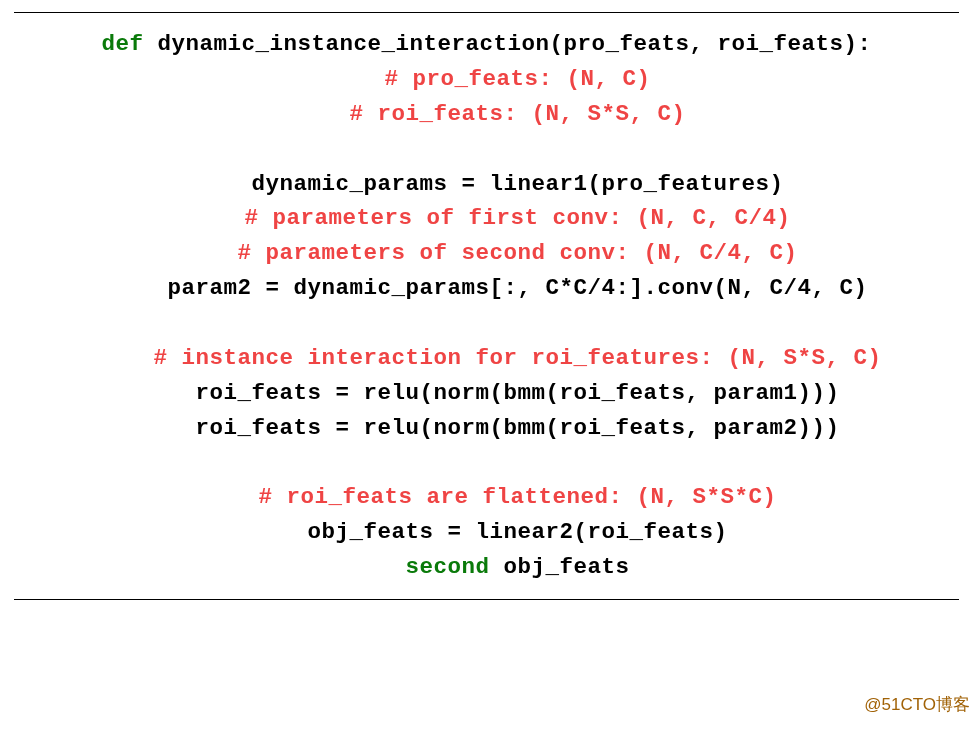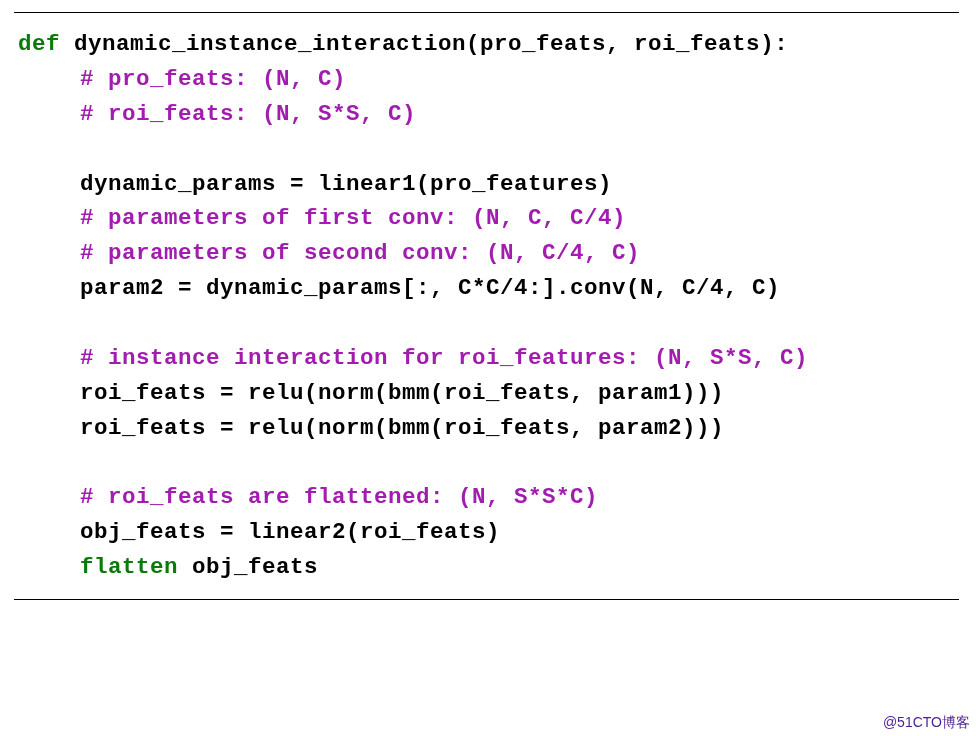--- a/index.html
+++ b/index.html
@@ -21,34 +21,35 @@
     border-bottom: 1.5px solid #000;
     padding: 14px 4px 14px 4px;
     font-size: 22.5px;
     line-height: 1.55;
     letter-spacing: 0.5px;
     font-weight: 600;
   }
   .code-line {
     white-space: pre;
     color: #000;
+    text-align: center;
   }
   .indent {
     display: inline-block;
     width: 62px;
   }
   .kw { color: #0a7a0a; font-weight: bold; }
-  .comment { color: #a21caf; font-weight: 600; }
+  .comment { color: #ef4444; font-weight: 600; }
   .wm {
     position: absolute;
     right: 6px;
-    bottom: 4px;
+    bottom: 20px;
     font-family: Arial, sans-serif;
-    font-size: 14px;
-    color: #4c1d95;
+    font-size: 17px;
+    color: #a16207;
     letter-spacing: 0;
     font-weight: normal;
   }
 </style>
 </head>
 <body>
 
 <div class="code-block">
   <div class="code-line"><span class="kw">def</span><span> dynamic_instance_interaction(pro_feats, roi_feats):</span></div>
   <div class="code-line"><span class="indent"></span><span class="comment"># pro_feats: (N, C)</span></div>
@@ -58,16 +59,16 @@
   <div class="code-line"><span class="indent"></span><span class="comment"># parameters of first conv: (N, C, C/4)</span></div>
   <div class="code-line"><span class="indent"></span><span class="comment"># parameters of second conv: (N, C/4, C)</span></div>
   <div class="code-line"><span class="indent"></span><span>param2 = dynamic_params[:, C*C/4:].conv(N, C/4, C)</span></div>
   <div class="code-line"><span></span>&nbsp;</div>
   <div class="code-line"><span class="indent"></span><span class="comment"># instance interaction for roi_features: (N, S*S, C)</span></div>
   <div class="code-line"><span class="indent"></span><span>roi_feats = relu(norm(bmm(roi_feats, param1)))</span></div>
   <div class="code-line"><span class="indent"></span><span>roi_feats = relu(norm(bmm(roi_feats, param2)))</span></div>
   <div class="code-line"><span></span>&nbsp;</div>
   <div class="code-line"><span class="indent"></span><span class="comment"># roi_feats are flattened: (N, S*S*C)</span></div>
   <div class="code-line"><span class="indent"></span><span>obj_feats = linear2(roi_feats)</span></div>
-  <div class="code-line"><span class="indent"></span><span class="kw">flatten</span><span> obj_feats</span></div>
+  <div class="code-line"><span class="indent"></span><span class="kw">second</span><span> obj_feats</span></div>
 </div>
 
 <div class="wm">@51CTO博客</div>
 
 </body></html>

